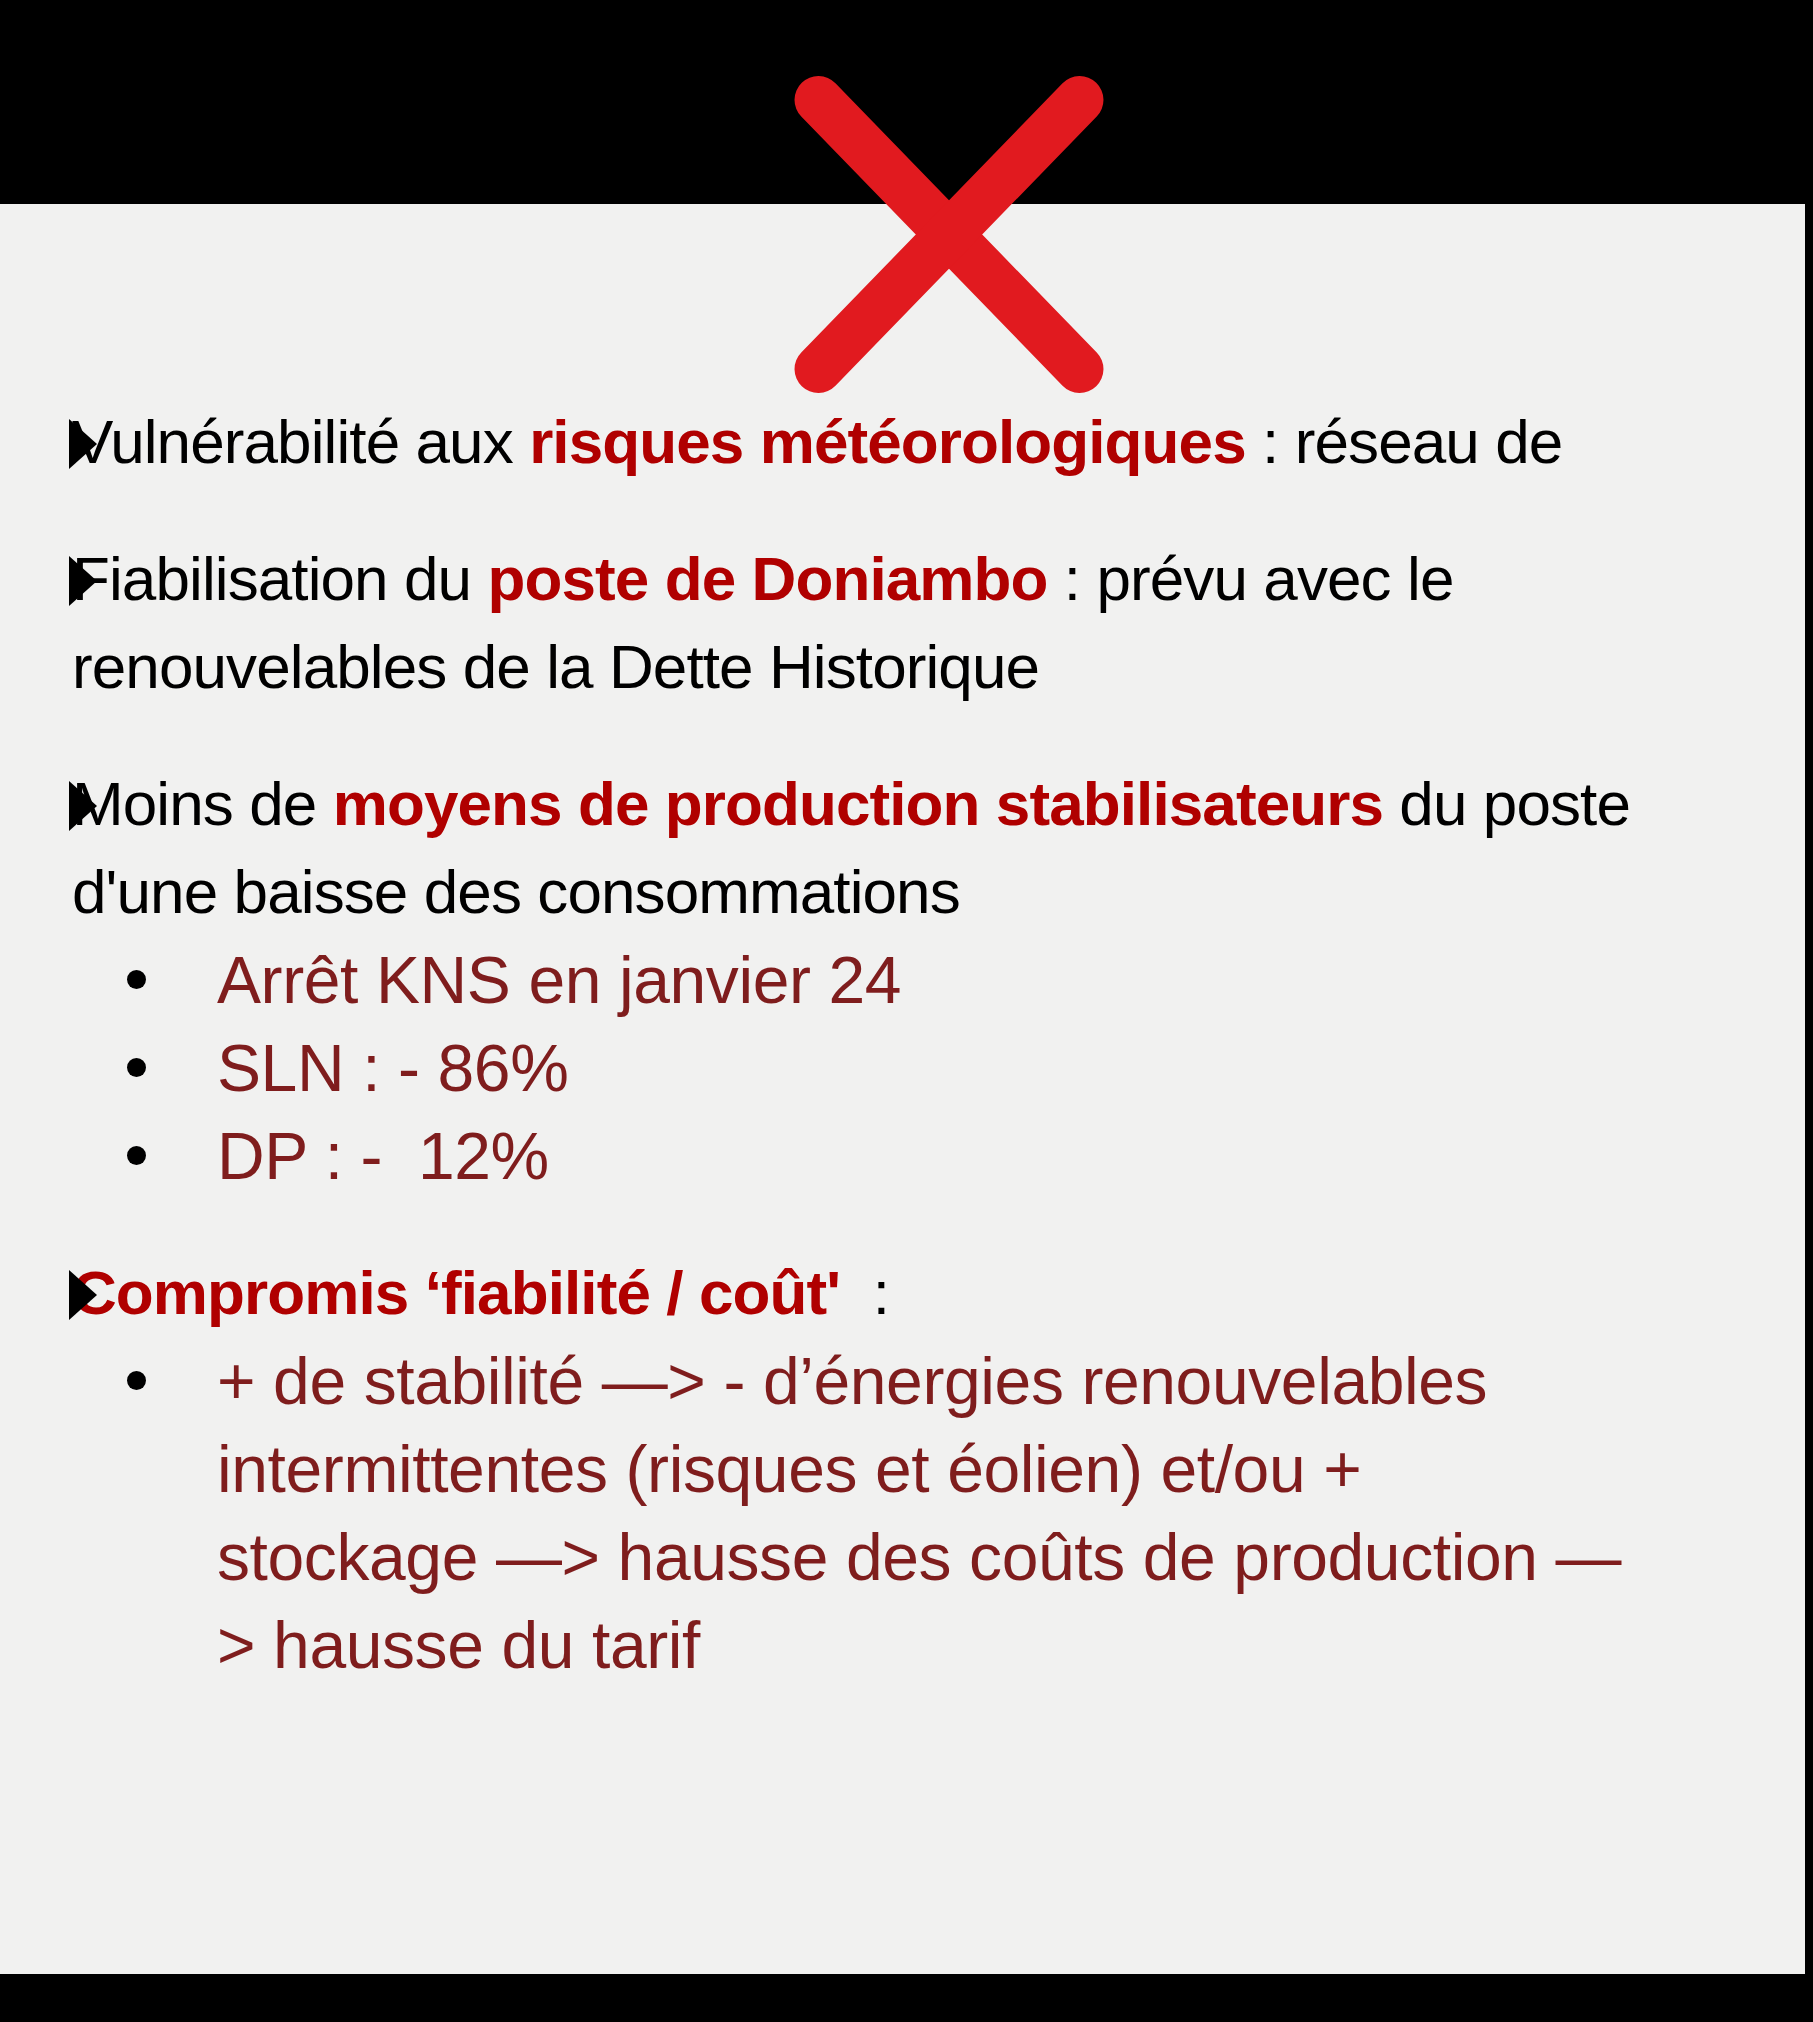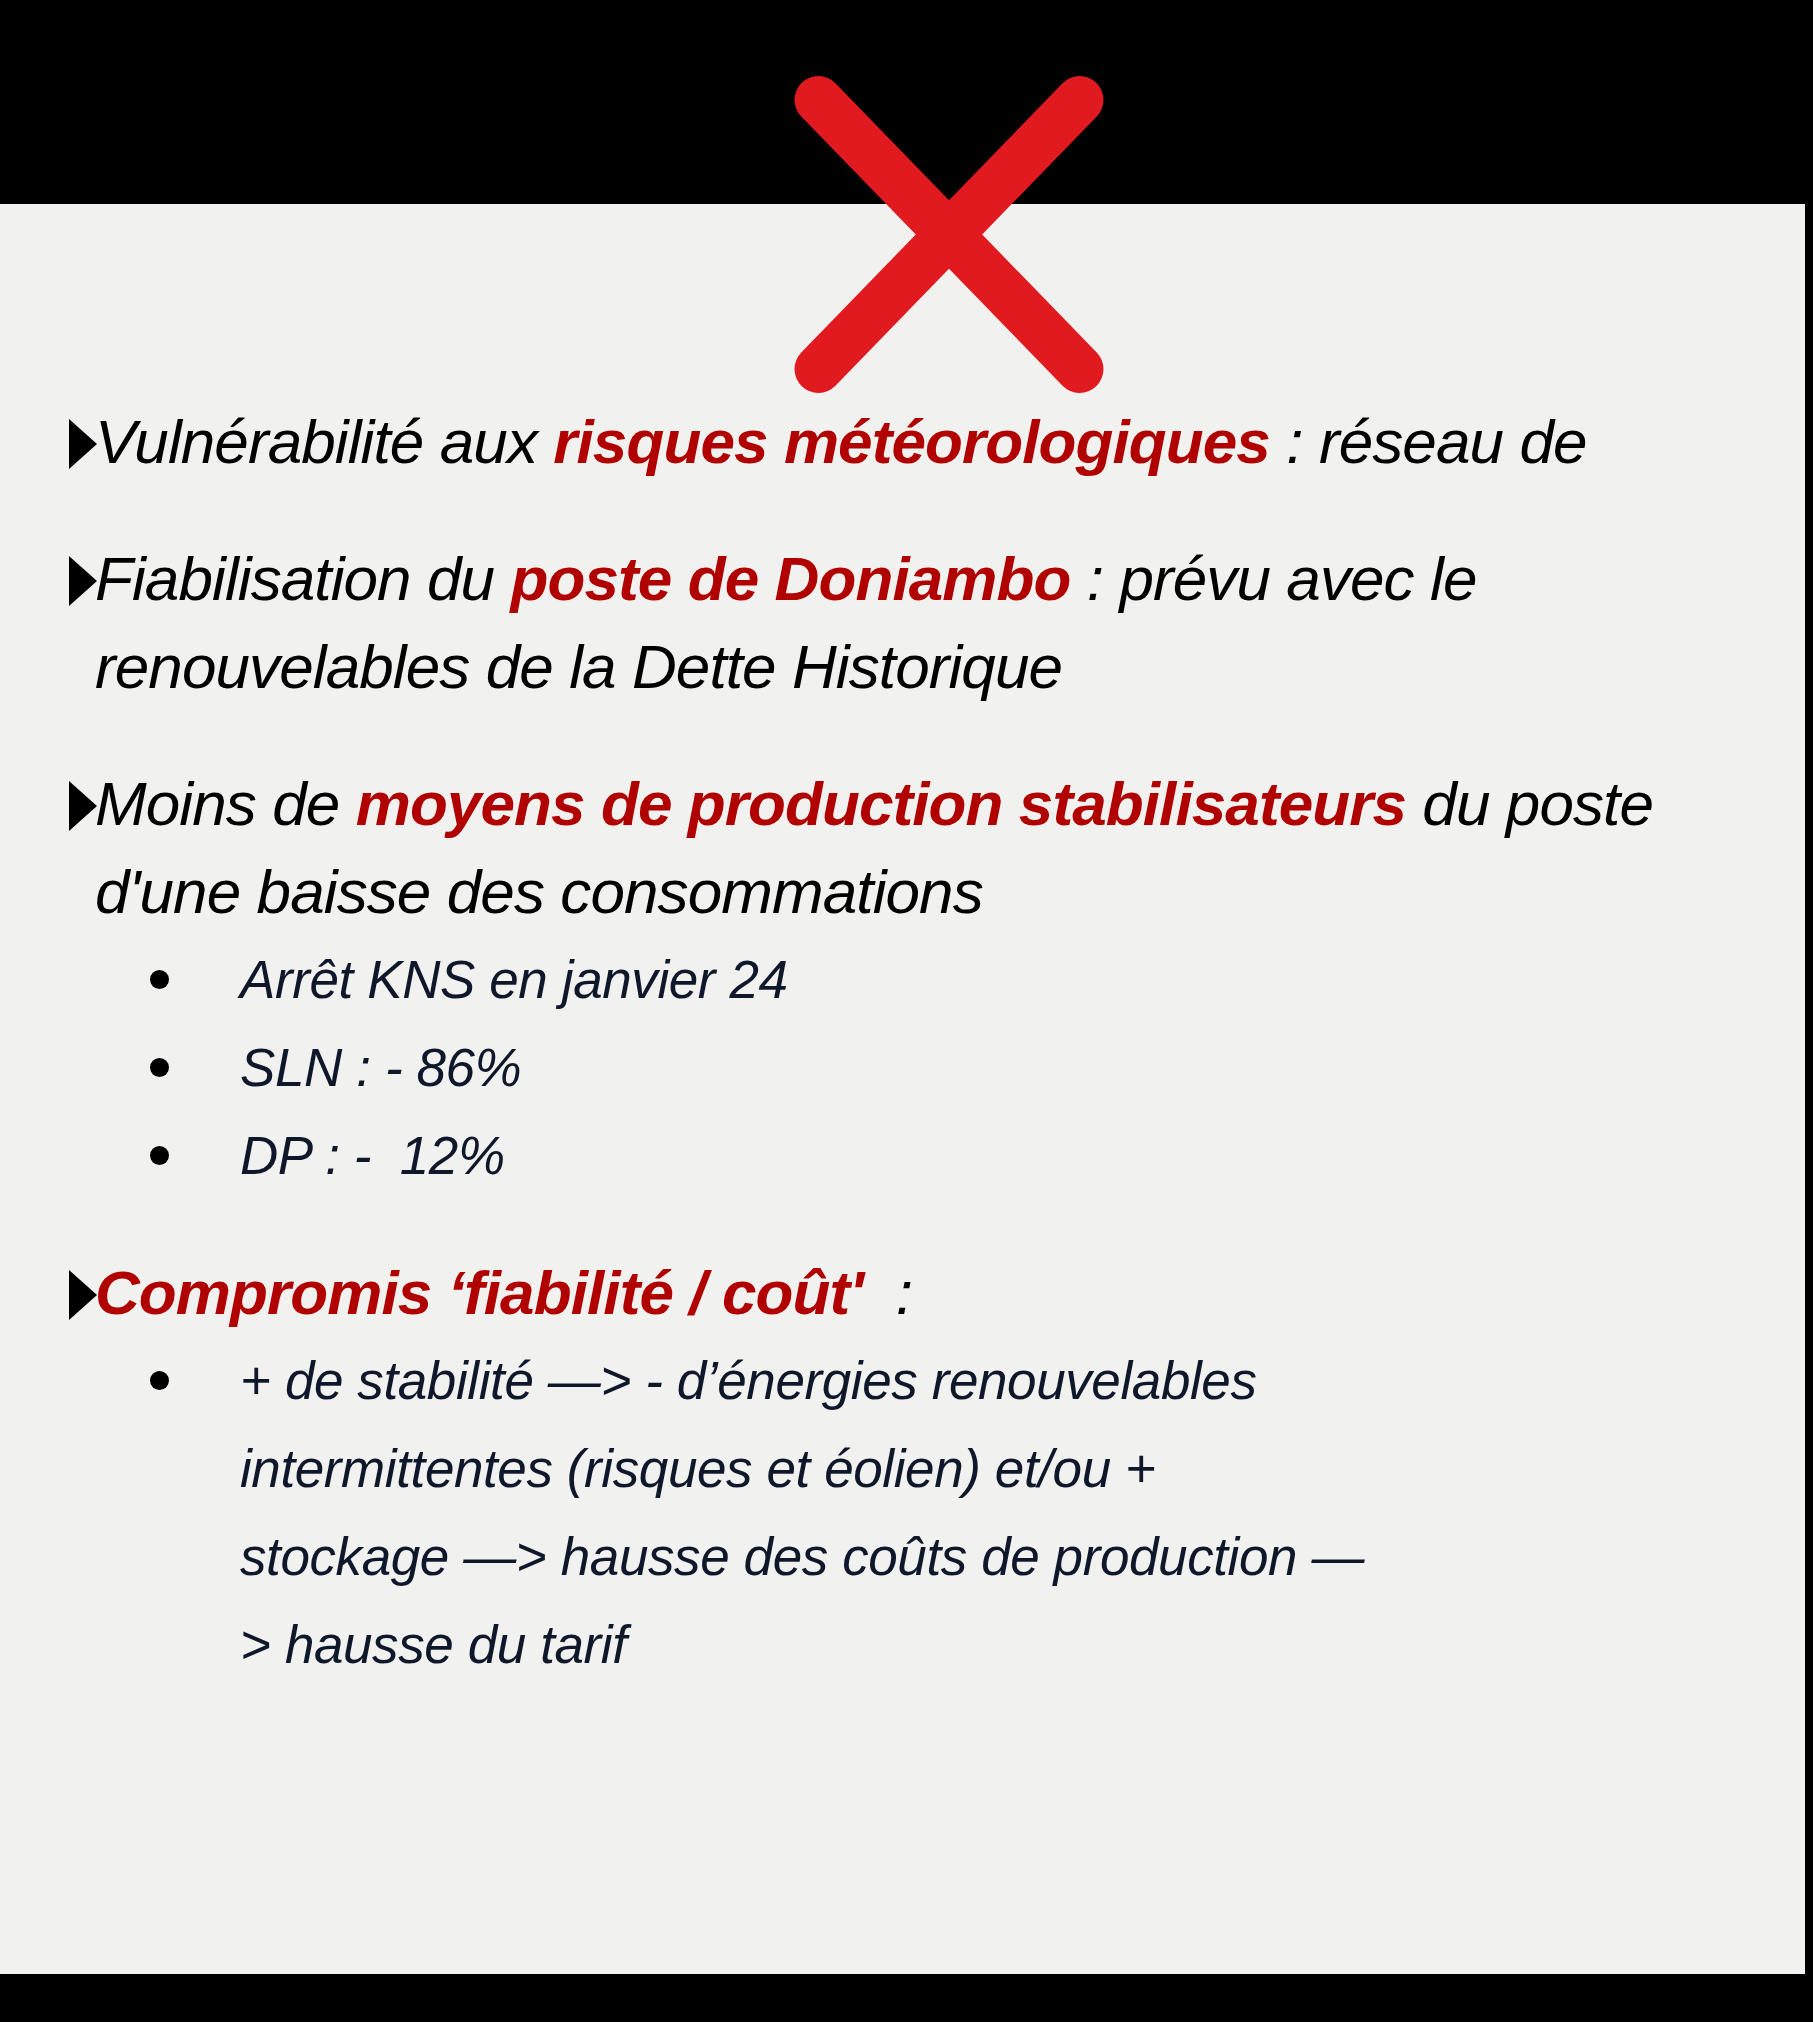--- a/index.html
+++ b/index.html
@@ -18,46 +18,45 @@
 
   .xmark { position:absolute; left:768px; top:69px; width:362px; height:331px; }
 
   ul.bullets {
     list-style:none;
     margin:0; padding:194px 0 0 0;
     position:absolute; left:0; top:0; width:1805px;
   }
   li.b1 {
     position:relative;
-    padding-left:95px;
+    padding-left:72px;
     font-size:62px; line-height:88px;
     letter-spacing:-0.9px;
     color:#000;
     margin-top:49px;
-    font-style:italic;
   }
   li.b1:first-child { margin-top:0; }
   .ln { white-space:pre; }
   .red { color:#b00000; font-weight:bold; }
 
   .arrow {
     position:absolute; left:69px; top:21px;
     width:0; height:0;
     border-top:25.6px solid transparent;
     border-bottom:25px solid transparent;
     border-left:28px solid #000;
   }
 
   .subs { margin:0; padding:0; }
   .sub {
     position:relative;
     padding-left:145px; 
-    font-size:53px; line-height:88px;
+    font-size:66px; line-height:88px;
     letter-spacing:-0.4px;
-    font-weight:normal; color:#0f172a;
+    font-weight:normal; color:#7f1d1d;
   }
   .sub .dot {
     position:absolute; left:55px; top:34px;
     width:19.4px; height:19.4px; border-radius:50%;
     background:#000;
   }
 </style>
 </head>
 <body>
 

